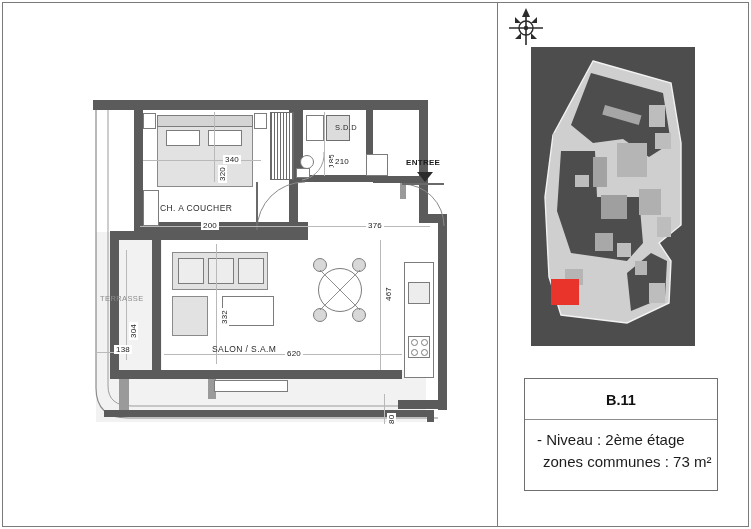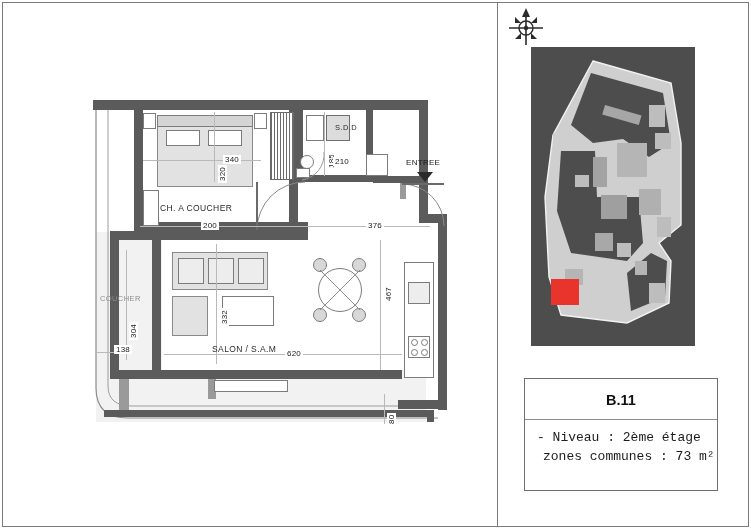--- a/index.html
+++ b/index.html
@@ -86,21 +86,21 @@
     letter-spacing: 0.4px;
     white-space: nowrap;
   }
   .room-label.small {
     font-size: 7.5px;
   }
   .entree-label {
     position: absolute;
     font-size: 8px;
     color: #1a1a1a;
-    font-weight: normal;
+    font-weight: bold;
     letter-spacing: 0.3px;
   }
   .furn {
     position: absolute;
     border: 1px solid #7c7c7c;
     background: #ffffff;
     box-sizing: border-box;
   }
   .furn-grey {
     position: absolute;
@@ -165,24 +165,23 @@
     line-height: 1.25;
   }
   .infobox .sep {
     width: 100%;
     height: 1px;
     background: #8d8d8d;
     margin: 10px 0 0 0;
   }
   .infobox .lines {
     margin: 9px 0 0 12px;
-    font-size: 13px;
+    font-size: 15px;
     color: #1c1c1c;
     line-height: 1.45;
-    font-family: Liberation Mono, monospace;
   }
   .infobox .lines div { white-space: nowrap; }
   .infobox .indent { padding-left: 6px; }
 </style>
 </head>
 <body>
 
 <div class="page">
   <div class="page-border"></div>
   <div class="divider-v"></div>
@@ -306,21 +305,21 @@
     <div class="dim-label vert" style="left:384px; top:303px;">467</div>
     <div class="dim-label vert" style="left:220px; top:326px;">332</div>
     <div class="dim-label" style="left:285px; top:349px;">620</div>
     <div class="dim-label vert" style="left:129px; top:340px;">304</div>
     <div class="dim-label" style="left:114px; top:345px;">138</div>
     <div class="dim-label vert" style="left:387px; top:426px;">80</div>
 
     <div class="room-label" style="left:160px; top:203px;">CH. A COUCHER</div>
     <div class="room-label small" style="left:335px; top:123px;">S.D.D</div>
     <div class="room-label" style="left:212px; top:344px;">SALON / S.A.M</div>
-    <div class="room-label small" style="left:100px; top:294px; color:#8c8c8c;">COUCHER</div>
+    <div class="room-label small" style="left:100px; top:294px; color:#8c8c8c;">TERRASSE</div>
 
     <div class="entree-label" style="left:406px; top:158px;">ENTREE</div>
     <svg style="position:absolute; left:414px; top:170px; width:22px; height:14px;">
       <polygon points="3,2 19,2 11,12" fill="#2b2b2b"></polygon>
     </svg>
   </div>
 
   <div class="compass">
     <svg viewBox="0 0 46 46" width="46" height="46">
       <line x1="23" y1="6" x2="23" y2="40" stroke="#2b2b2b" stroke-width="1.6"></line>

